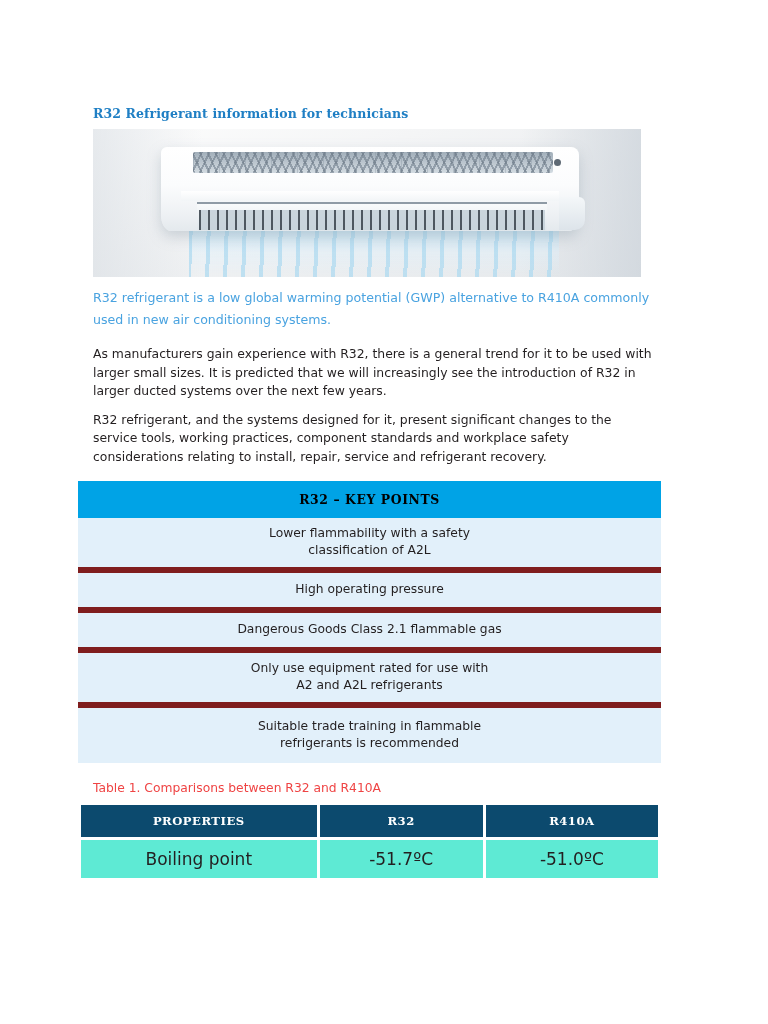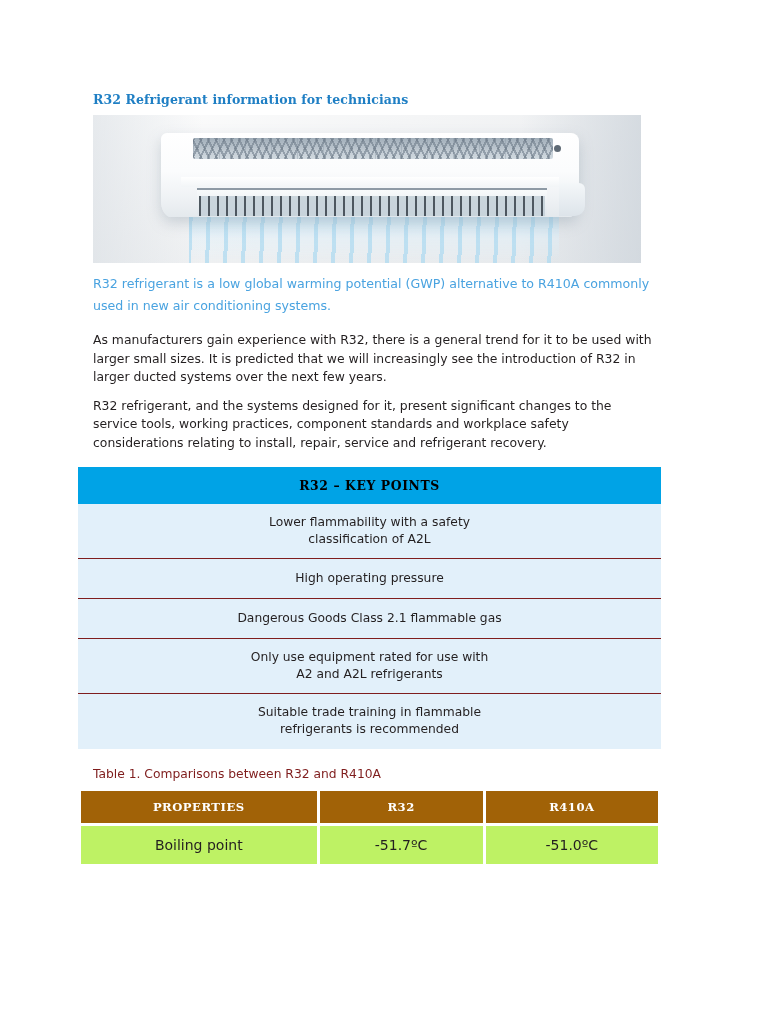--- a/index.html
+++ b/index.html
@@ -29,21 +29,21 @@
     width: 575px;
   }
 
   
   .doc-title {
     font-family: "DejaVu Serif", serif;
     font-weight: bold;
     font-size: 12.5px;
     color: #1f7fc4;
     letter-spacing: 0.1px;
-    margin: 0 0 8px 0;
+    margin: 14px 0 8px 0;
     line-height: 14px;
   }
 
   
   .hero {
     position: relative;
     width: 548px;
     height: 148px;
     margin: 0 0 10px 0;
     background: linear-gradient(160deg, #fdfdfd 0%, #f4f5f6 35%, #eceef0 65%, #e6e9ec 100%);
@@ -184,59 +184,59 @@
   }
   .kp-row {
     background: #e2f0fa;
     color: #231f20;
     font-size: 12.3px;
     line-height: 17px;
     text-align: center;
     display: flex;
     align-items: center;
     justify-content: center;
-    border-bottom: 1px solid #7f1d1d;
+    border-bottom: 6px solid #7f1d1d;
     padding: 0 20px;
     box-sizing: border-box;
   }
   .kp-row.two-line { height: 55px; }
   .kp-row.one-line { height: 40px; }
   .kp-row:last-child { border-bottom: none; }
 
   
   .table-caption {
     font-size: 12.3px;
     line-height: 16px;
-    color: #7f1d1d;
+    color: #ef4444;
     margin: 17px 0 6px 0;
   }
 
   
   .cmp-table {
     width: 583px;
     margin-left: -15px;
     border-collapse: separate;
     border-spacing: 3px 3px;
     table-layout: fixed;
   }
   .cmp-table th {
-    background: #a16207;
+    background: #0c4a6e;
     color: #ffffff;
     font-family: "DejaVu Serif", serif;
     font-weight: bold;
     font-size: 11.6px;
     letter-spacing: 0.5px;
     height: 32px;
     text-align: center;
     padding: 0;
   }
   .cmp-table td {
-    background: #bef264;
+    background: #5eead4;
     color: #231f20;
-    font-size: 14px;
+    font-size: 17px;
     height: 38px;
     text-align: center;
     padding: 0;
   }
   .col-prop { width: 231px; }
   .col-r32  { width: 160px; }
   .col-r410 { width: 169px; }
 </style>
 </head>
 <body>

